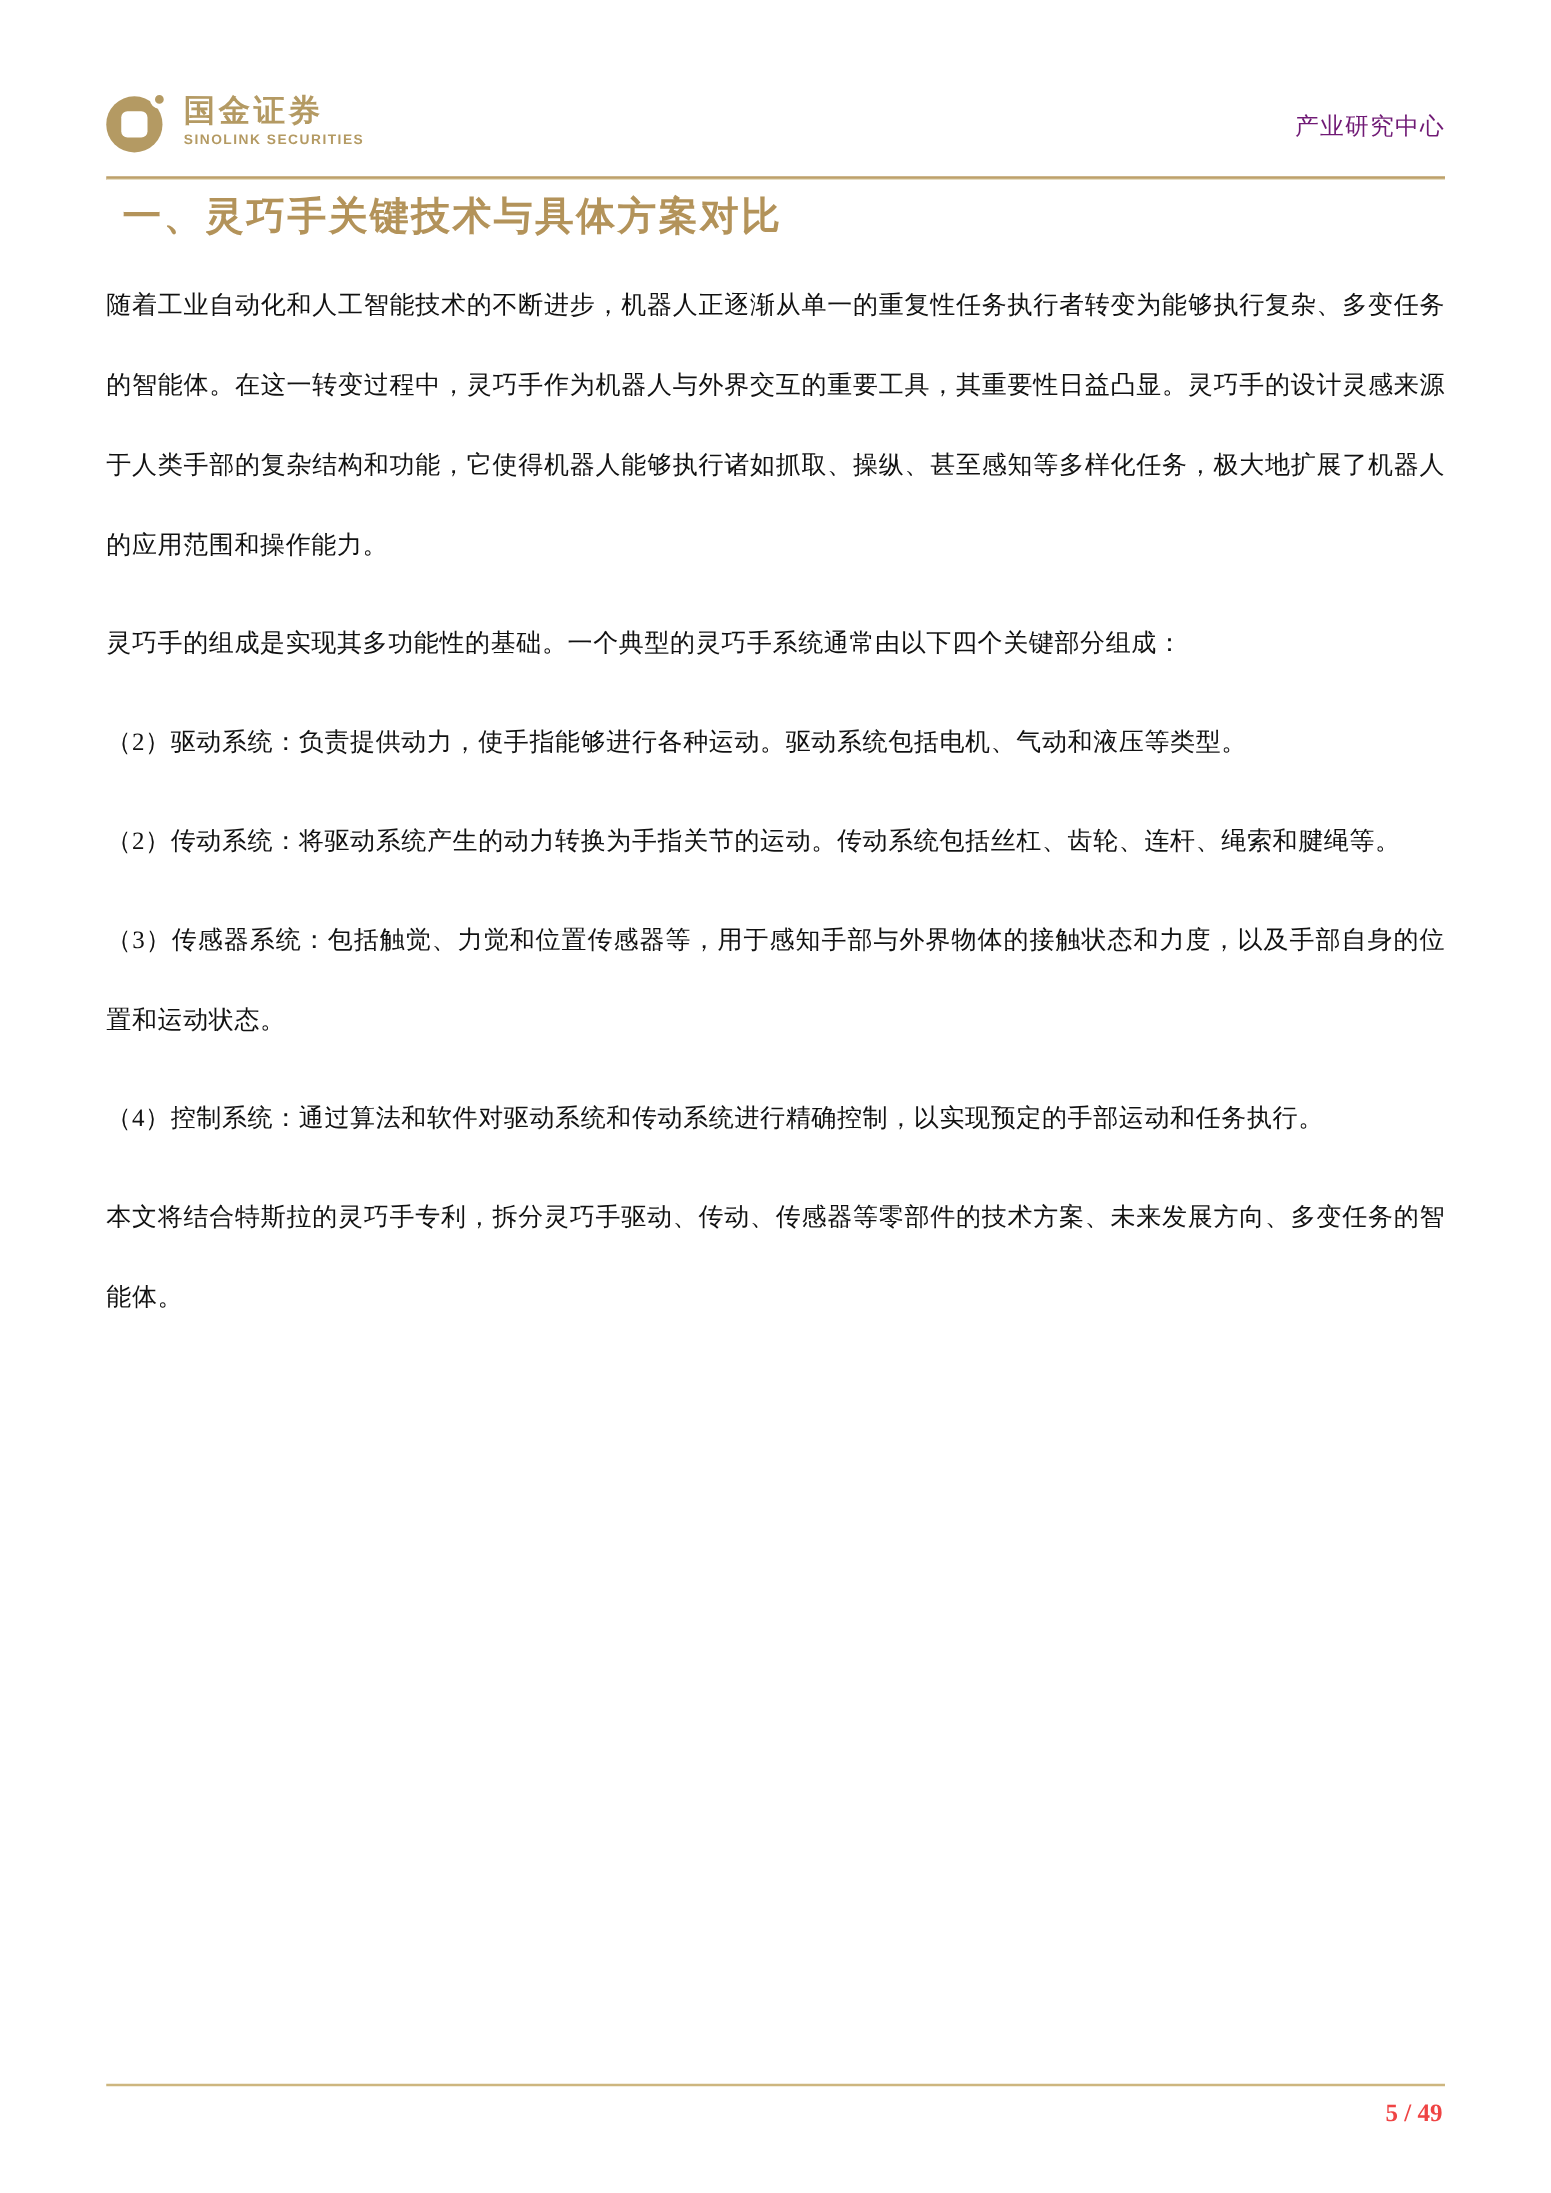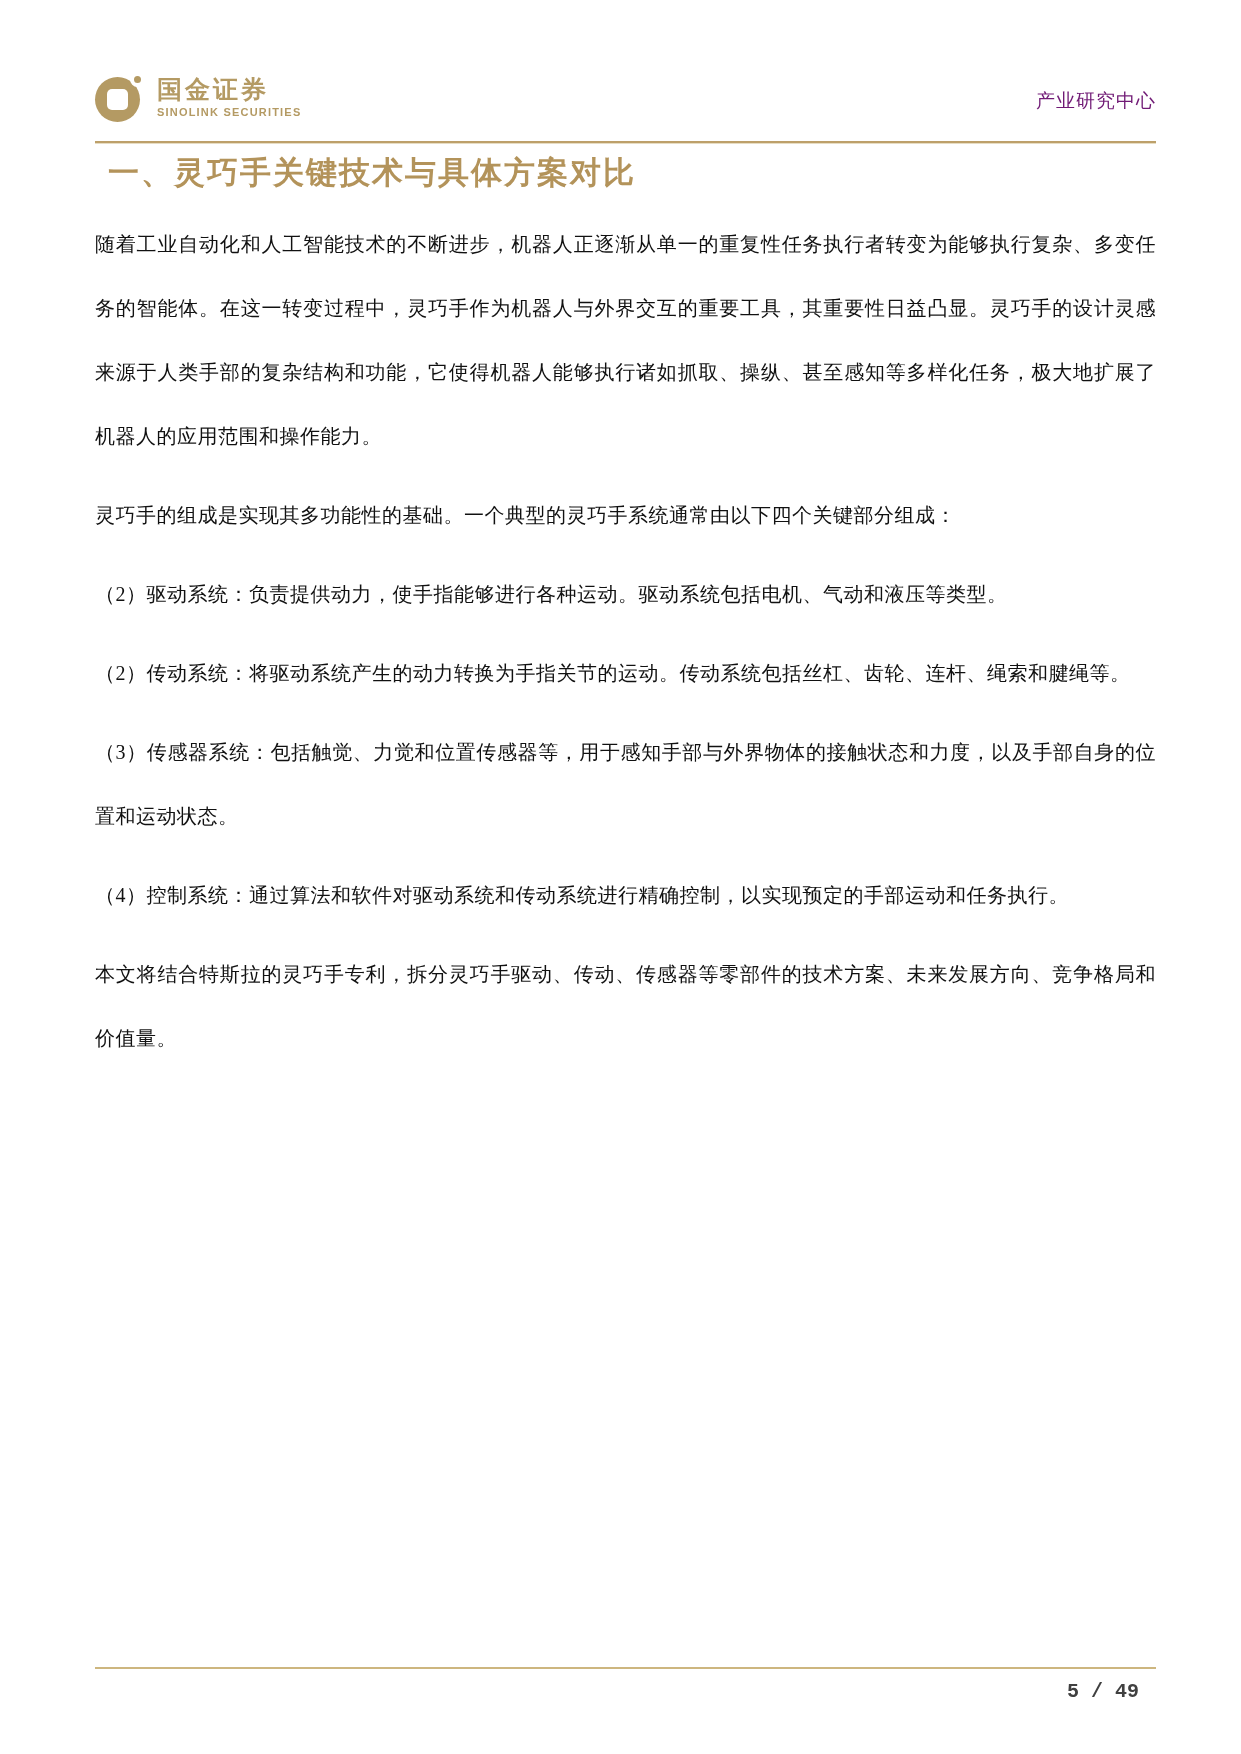--- a/index.html
+++ b/index.html
@@ -9,21 +9,20 @@
     height: 1754px;
     position: relative;
     font-family: "Liberation Serif", serif;
     color: #1a1a1a;
     overflow: hidden;
   }
   .page {
     position: absolute;
     inset: 0;
     padding: 0 85px;
-    margin-left: 10px;
   }
 
   
   .header {
     position: absolute;
     left: 85px;
     right: 85px;
     top: 72px;
   }
   .logo {
@@ -134,26 +133,26 @@
   .footer-rule {
     position: absolute;
     left: 85px;
     right: 85px;
     top: 1667px;
     height: 2px;
     background: #cdb67f;
   }
   .footer-page {
     position: absolute;
-    right: 102px;
+    right: 87px;
     top: 1680px;
-    font-family: Liberation Mono, monospace;
+    font-family: Liberation Serif, serif;
     font-weight: bold;
     font-size: 20px;
-    color: #404040;
+    color: #ef4444;
   }
 </style>
 </head>
 <body>
 
 <div class="page">
 
   <div class="header">
     <div class="logo">
       <div class="logo-icon">
@@ -172,19 +171,19 @@
 
   <h1 class="section-heading">一、灵巧手关键技术与具体方案对比</h1>
 
   <div class="body-text">
     <p>随着工业自动化和人工智能技术的不断进步，机器人正逐渐从单一的重复性任务执行者转变为能够执行复杂、多变任务的智能体。在这一转变过程中，灵巧手作为机器人与外界交互的重要工具，其重要性日益凸显。灵巧手的设计灵感来源于人类手部的复杂结构和功能，它使得机器人能够执行诸如抓取、操纵、甚至感知等多样化任务，极大地扩展了机器人的应用范围和操作能力。</p>
     <p>灵巧手的组成是实现其多功能性的基础。一个典型的灵巧手系统通常由以下四个关键部分组成：</p>
     <p>（2）驱动系统：负责提供动力，使手指能够进行各种运动。驱动系统包括电机、气动和液压等类型。</p>
     <p>（2）传动系统：将驱动系统产生的动力转换为手指关节的运动。传动系统包括丝杠、齿轮、连杆、绳索和腱绳等。</p>
     <p>（3）传感器系统：包括触觉、力觉和位置传感器等，用于感知手部与外界物体的接触状态和力度，以及手部自身的位置和运动状态。</p>
     <p>（4）控制系统：通过算法和软件对驱动系统和传动系统进行精确控制，以实现预定的手部运动和任务执行。</p>
-    <p>本文将结合特斯拉的灵巧手专利，拆分灵巧手驱动、传动、传感器等零部件的技术方案、未来发展方向、竞争格局和价值量。</p>
+    <p>本文将结合特斯拉的灵巧手专利，拆分灵巧手驱动、传动、传感器等零部件的技术方案、未来发展方向、多变任务的智能体。</p>
   </div>
 
   <div class="footer-rule"></div>
   <div class="footer-page">5 / 49</div>
 
 </div>
 
 </body></html>

